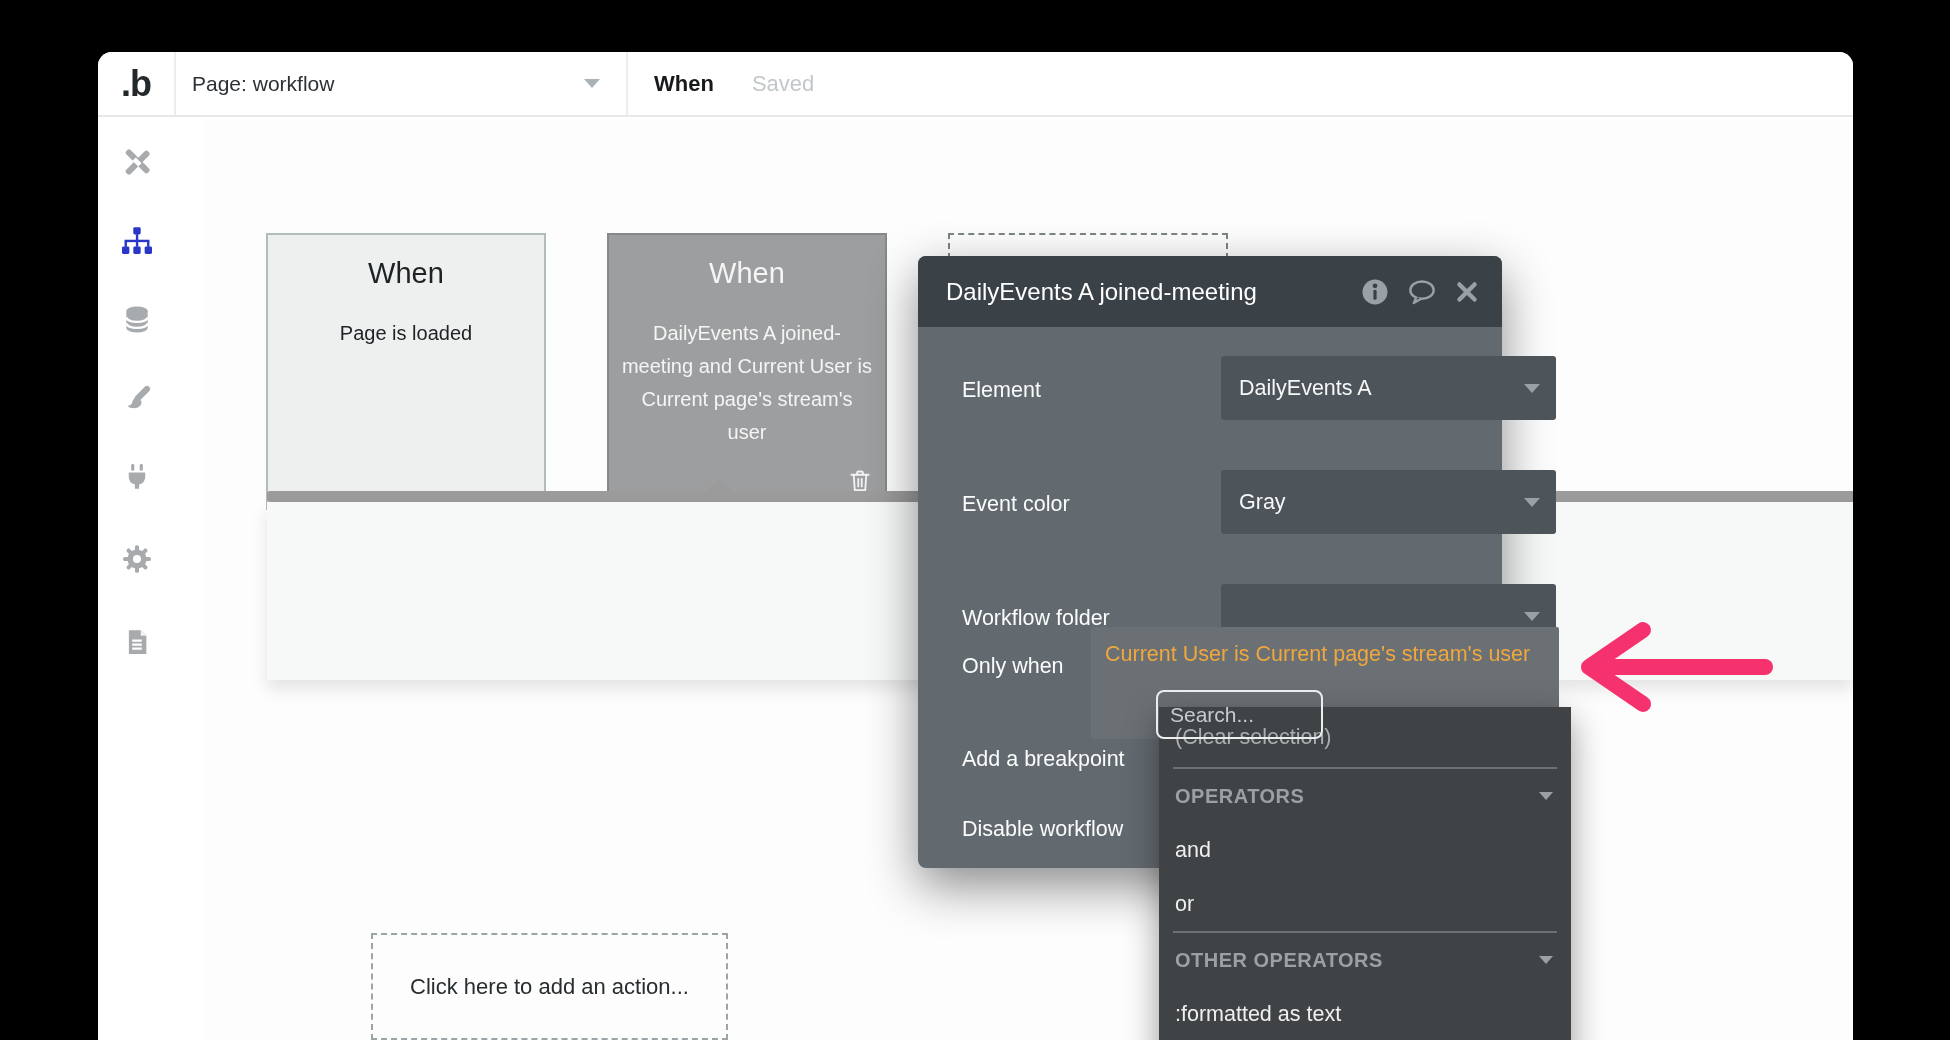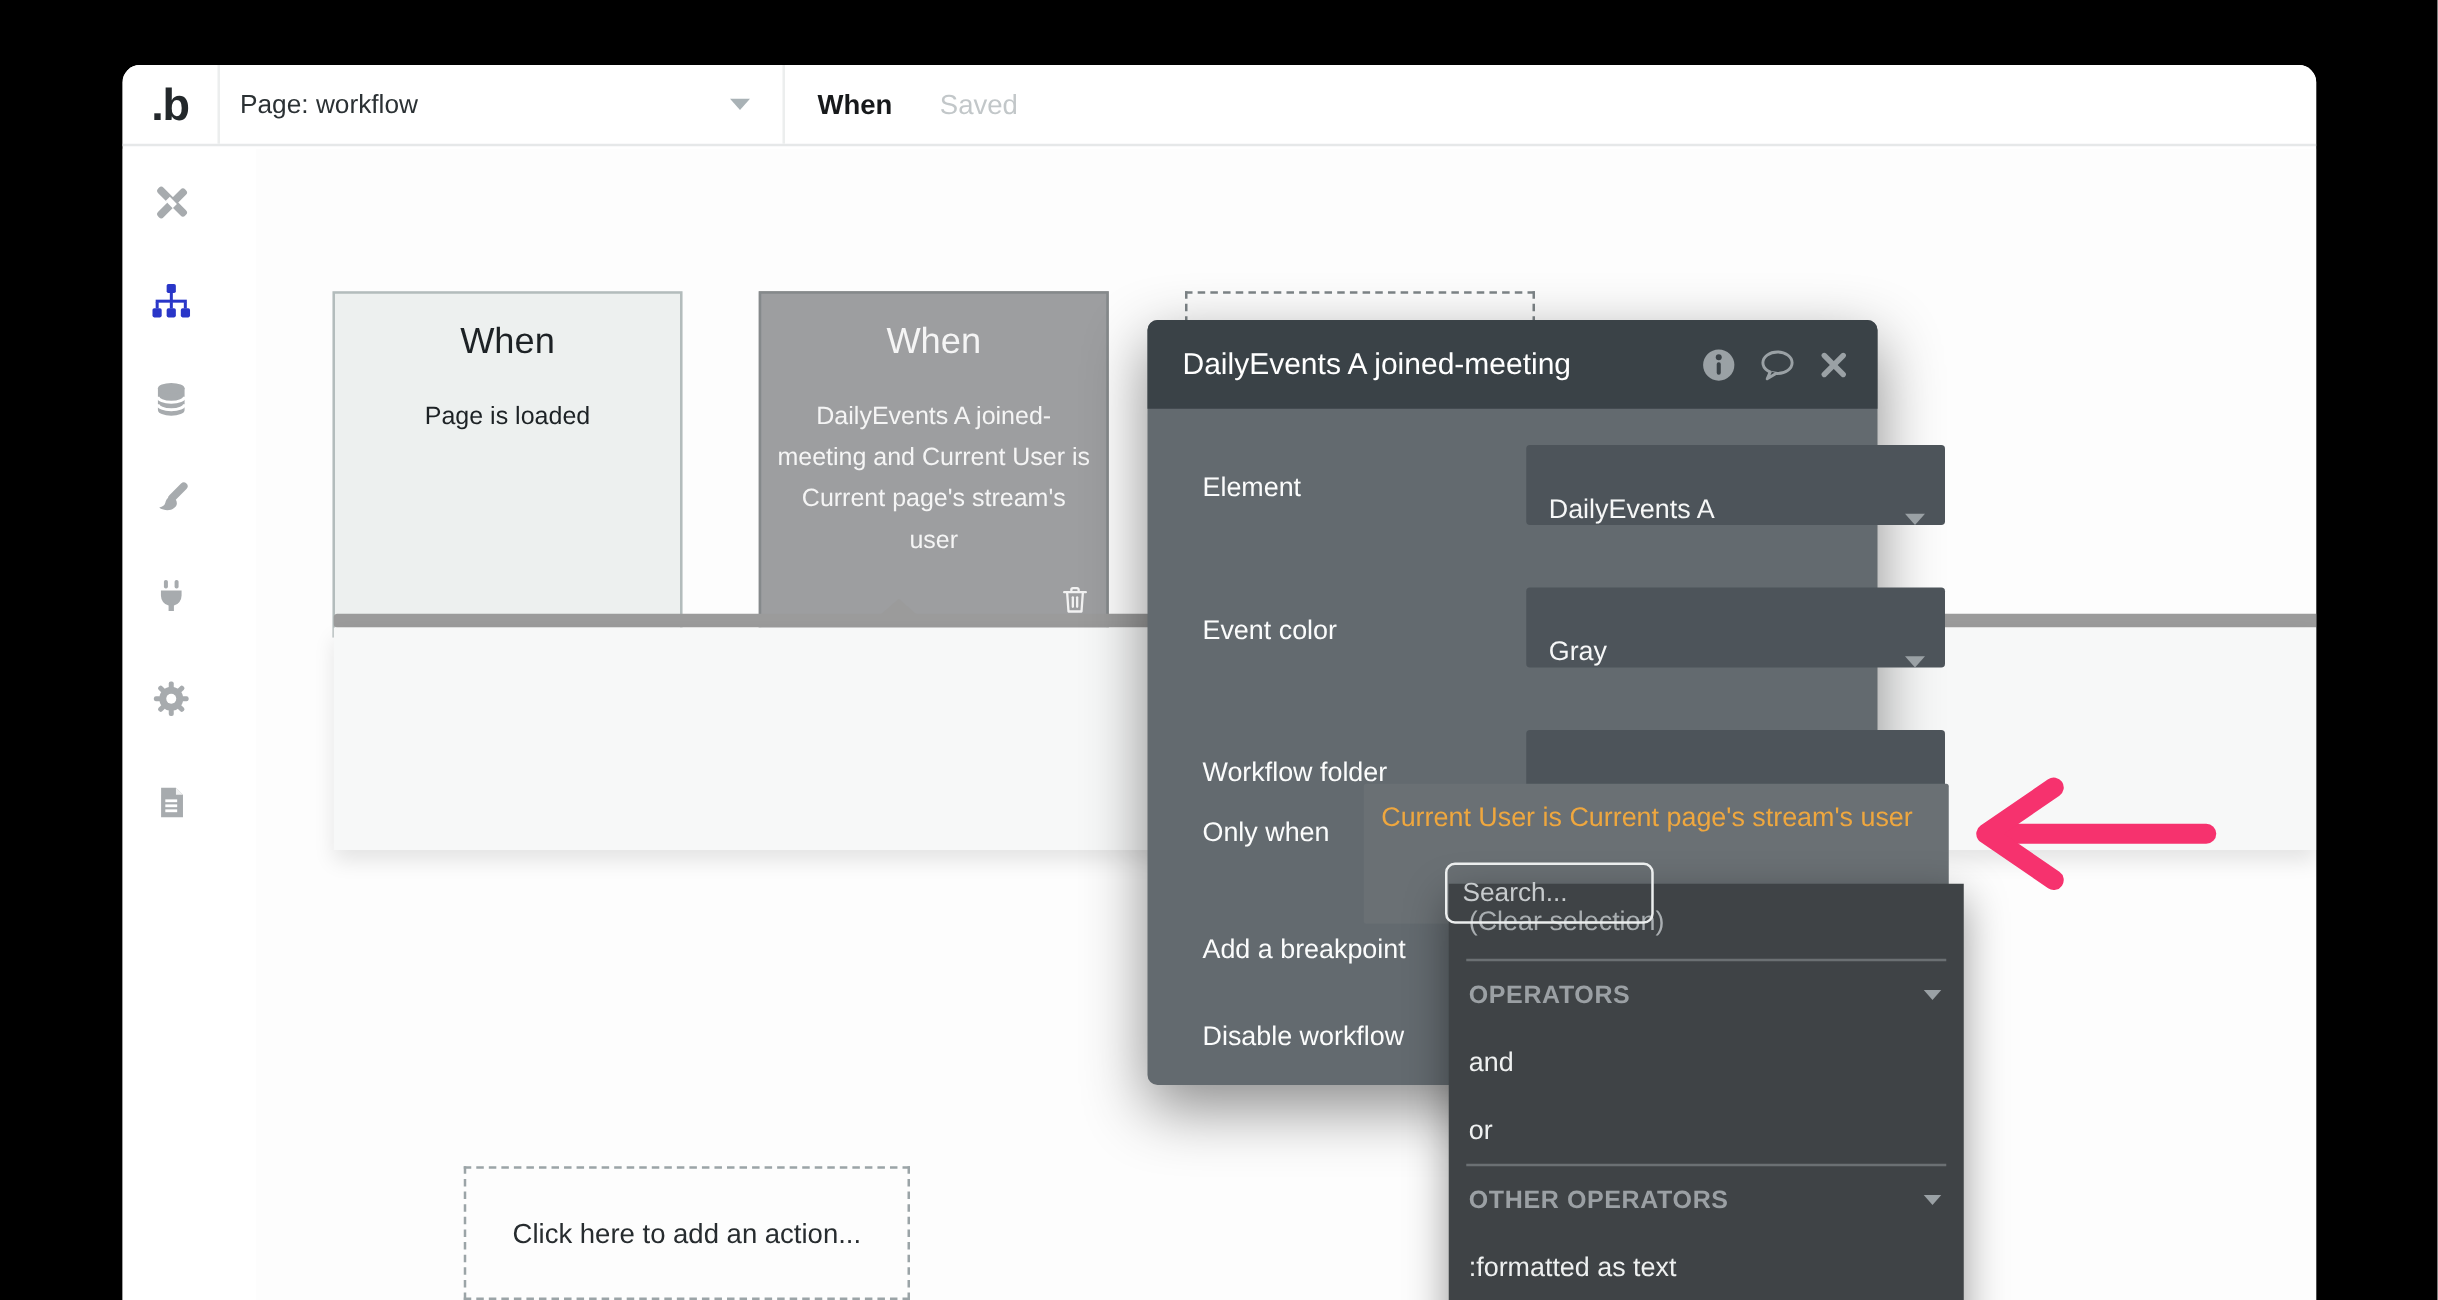--- a/index.html
+++ b/index.html
@@ -63,21 +63,21 @@
   
   .panel{position:absolute;left:918px;top:256px;width:584px;height:612px;z-index:20;
          border-radius:8px;box-shadow:0 18px 50px rgba(0,0,0,.45);background:var(--panel-body);}
   .panel-header{position:absolute;left:0;top:0;width:100%;height:71px;background:var(--panel-header);
                 border-radius:8px 8px 0 0;display:flex;align-items:center;padding:0 22px 0 28px;}
   .panel-title{font-size:24px;color:#fff;flex:1;}
   .panel-hicons{display:flex;align-items:center;gap:16px;}
   .panel-hicons .hic{cursor:pointer;display:flex;}
   .prow-label{position:absolute;left:44px;font-size:21.5px;color:#fbfcfc;}
   .pselect{position:absolute;left:303px;width:335px;height:64px;background:var(--field);
-           border-radius:3px;display:flex;align-items:flex-end;justify-content:space-between;
+           border-radius:3px;display:flex;align-items:center;justify-content:space-between;
            padding:1px 16px 0 18px;cursor:pointer;}
   .pselect .val{font-size:21.5px;color:#f6f7f7;}
   .pselect .caret{border-top-color:#9aa1a5;}
   .onlywhen-box{position:absolute;left:173px;top:371px;width:468px;height:112px;
                 background:#6a7074;border-radius:2px;padding:9px 14px;cursor:text;}
   .onlywhen-box .expr{font-size:21.5px;line-height:37px;color:var(--orange);}
 
   .search-input{position:absolute;left:1156px;top:690px;width:167px;height:49px;z-index:40;
                 background:transparent;border:2px solid #eceeee;border-radius:8px;
                 font-size:21px;color:#fff;padding:0 12px;outline:none;

